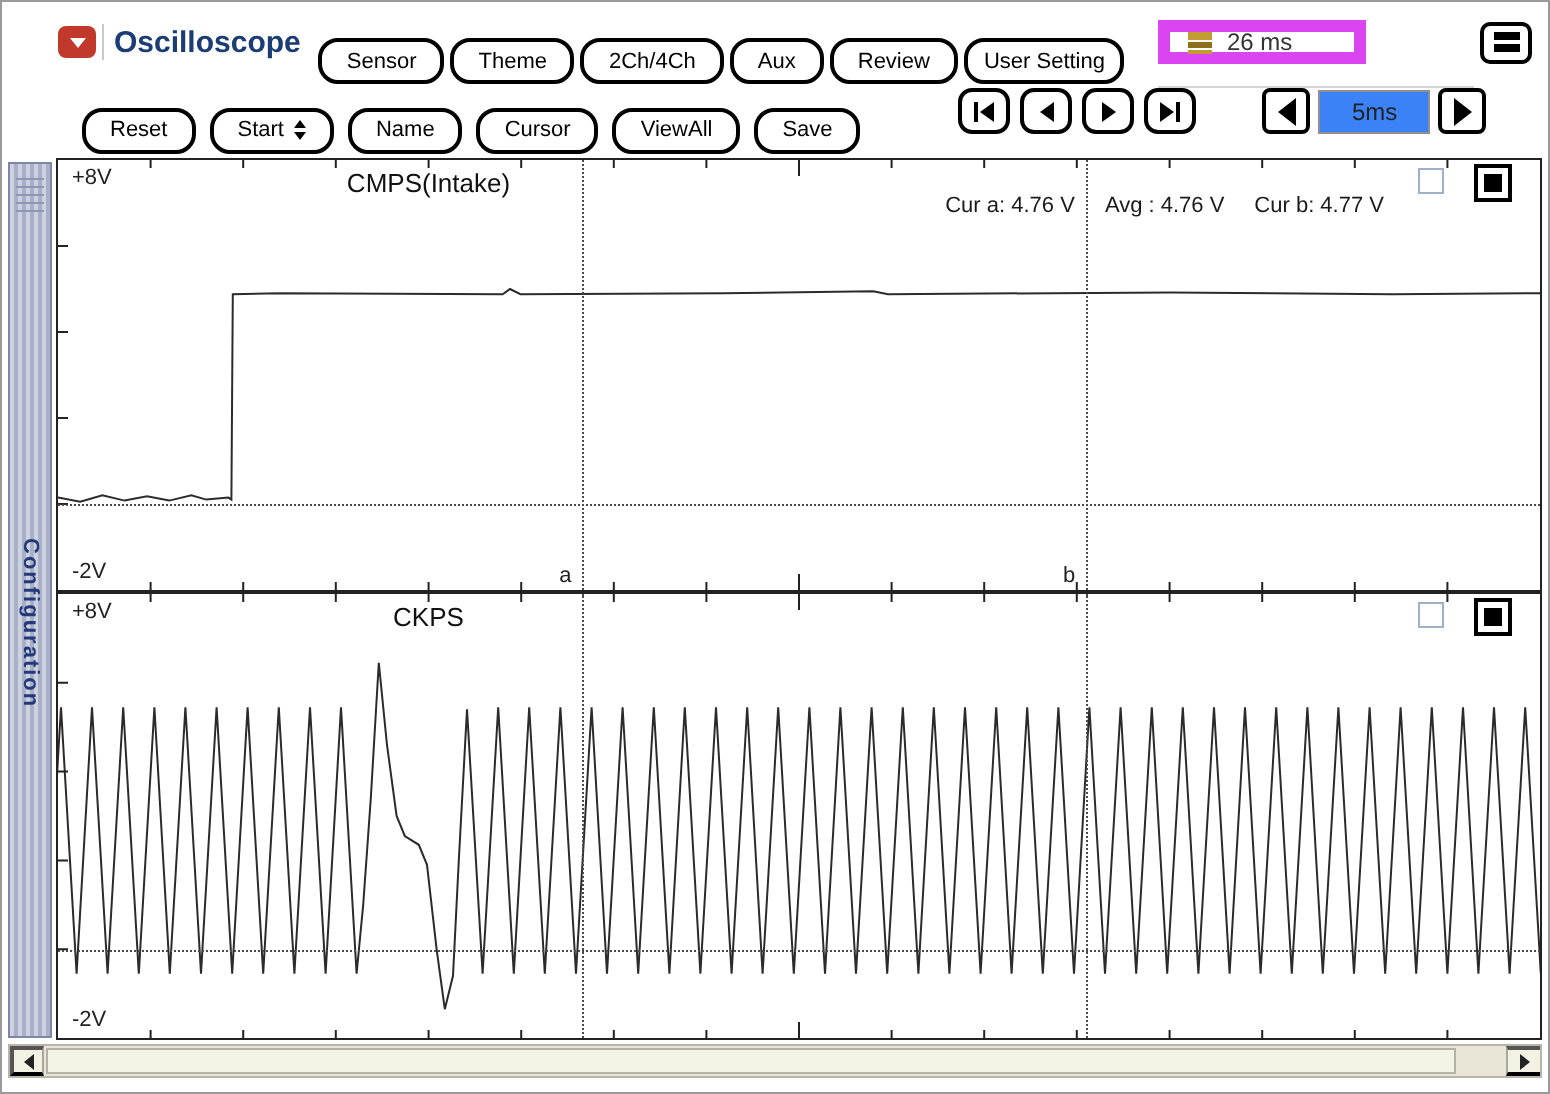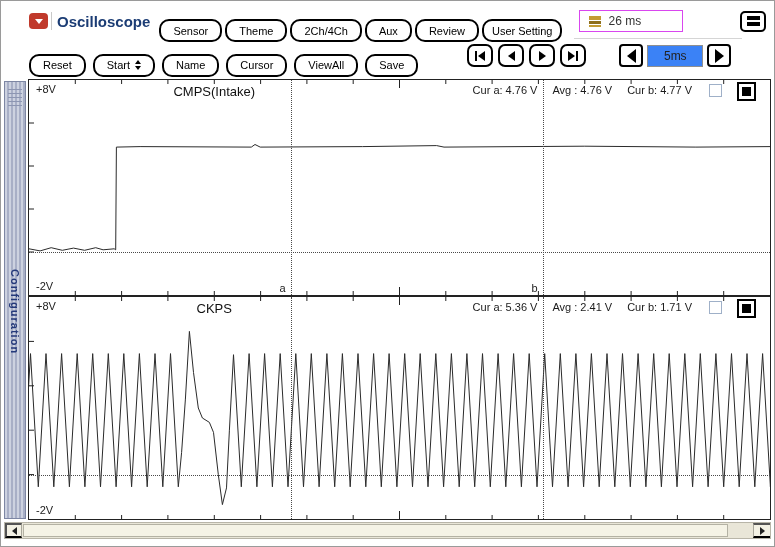--- a/index.html
+++ b/index.html
@@ -4,38 +4,38 @@
 <style>
   * { margin:0; padding:0; box-sizing:border-box; }
   html,body { background:#fff; }
   body { font-family:"Liberation Sans", sans-serif; }
   .window { position:relative; width:775px; height:547px; background:#fff;
             border:1px solid #9a9a9a; overflow:hidden; }
 
   
   .row1 { position:absolute; top:7px; left:28px; right:8px; height:26px;
           display:flex; align-items:center; gap:3px; }
-  .row2 { position:absolute; top:41px; left:28px; right:8px; height:27px;
+  .row2 { position:absolute; top:41px; left:40px; right:8px; height:27px;
           display:flex; align-items:center; gap:7px; }
   .app-icon { width:19px; height:16px; border-radius:4px; background:var(--accent_red);
               display:flex; align-items:center; justify-content:center; flex:0 0 auto; }
   .app-icon .dn { width:0; height:0; border-left:4px solid transparent;
                   border-right:4px solid transparent; border-top:5px solid #fff; }
   .vdiv { width:1px; height:18px; background:#c9c9c9; }
   .app-title { font-size:15px; font-weight:bold; color:var(--title_navy); margin:0 6px 0 2px; }
   .pill { height:23px; padding:0 12px; border:2px solid #000; border-radius:10px;
           background:#fff; font-size:11px; color:#000; display:flex; align-items:center;
           justify-content:center; gap:5px; white-space:nowrap; cursor:default;margin-top:19px; }
   .pill.tight { padding:0 8px; }
   .updown { display:flex; flex-direction:column; gap:2px; }
   .updown i { display:block; width:0; height:0; border-left:3.5px solid transparent;
               border-right:3.5px solid transparent; }
   .updown .u { border-bottom:4px solid #000; }
   .updown .d { border-top:4px solid #000; }
-  .time-box { margin-left:14px; height:22px; width:104px; border:1px solid #d946ef;
+  .time-box { margin-left:14px; height:22px; width:104px; border:6px solid #d946ef;
               display:flex; align-items:center; gap:7px; padding:0 9px; position:relative; }
   .time-box::after { content:""; position:absolute; left:-6px; right:-60px; top:27px;
                      border-top:1px solid #d5d5d5; }
   .ab-icon { width:12px; height:11px; flex:0 0 auto;
              background:linear-gradient(#c29b33 0 4px,#fff 4px 5px,#8e6f1c 5px 8px,#fff 8px 9px,#c29b33 9px 11px); }
   .time-text { font-size:12px; color:#333; }
   .menu-btn { margin-left:auto; width:26px; height:21px; border:2px solid #000; border-radius:5px;
               background:#fff; display:flex; flex-direction:column; align-items:center;
               justify-content:center; gap:2px; }
   .menu-btn i { display:block; width:13px; height:4px; background:#000; }
@@ -71,21 +71,21 @@
   .channel.ch1 { height:217px; }
   .channel.ch2 { height:224px; }
   svg.wave { position:absolute; inset:0; width:100%; height:100%; display:block; }
   .vline { position:absolute; top:0; bottom:0; width:0; border-left:1px dotted #4a4a4a; z-index:2; }
   .zeroline { position:absolute; left:0; right:0; top:80%; height:0;
               border-top:1px dotted #4a4a4a; z-index:1; }
   .vlab { position:absolute; left:7px; font-size:11px; color:#222; z-index:3; }
   .vlab.top { top:3px; } .vlab.bot { bottom:3px; }
   .ch-title { position:absolute; left:25%; top:4px; transform:translateX(-50%);
               font-size:13px; color:#111; z-index:3; }
-  .readouts { position:absolute; right:78px; top:4px; display:flex; gap:15px;
+  .readouts { position:absolute; right:78px; top:17px; display:flex; gap:15px;
               font-size:11px; color:#1a1a1a; z-index:3; white-space:nowrap; }
   .chk { position:absolute; right:48px; top:4px; width:13px; height:13px;
          border:1px solid #9fb0c8; background:#fff; z-index:3; }
   .sqbtn { position:absolute; right:14px; top:2px; width:19px; height:19px;
            border:2px solid #000; background:#fff; display:flex; align-items:center;
            justify-content:center; z-index:3; }
   .sqbtn i { display:block; width:9px; height:9px; background:#000; }
   .cursor-label { position:absolute; bottom:1px; font-size:11px; color:#222; z-index:3; }
 
   
@@ -202,25 +202,20 @@
     <div class="channel ch2">
       <svg class="wave" viewBox="0 0 741 222">
           <path d="M-6.3,189.8L1.5,56.6L9.3,189.8L17.0,56.6L24.8,189.8L32.6,56.6L40.4,189.8L48.2,56.6L55.9,189.8L63.7,56.6L71.5,189.8L79.3,56.6L87.1,189.8L94.8,56.6L102.6,189.8L110.4,56.6L118.2,189.8L126.0,56.6L133.8,189.8L141.5,56.6L149.3,189.8L152.6,155.4L156.4,102.1L160.4,34.4L164.5,75.5L169.3,111.0L173.4,121.0L180.4,125.4L184.5,135.4L189.3,177.6L193.4,207.6L197.5,190.9L200.4,133.2L204.5,57.7L212.3,189.8L220.1,56.6L227.9,189.8L235.6,56.6L243.4,189.8L251.2,56.6L259.0,189.8L266.8,56.6L274.5,189.8L282.3,56.6L290.1,189.8L297.9,56.6L305.7,189.8L313.4,56.6L321.2,189.8L329.0,56.6L336.8,189.8L344.6,56.6L352.3,189.8L360.1,56.6L367.9,189.8L375.7,56.6L383.5,189.8L391.2,56.6L399.0,189.8L406.8,56.6L414.6,189.8L422.4,56.6L430.2,189.8L437.9,56.6L445.7,189.8L453.5,56.6L461.3,189.8L469.1,56.6L476.8,189.8L484.6,56.6L492.4,189.8L500.2,56.6L508.0,189.8L515.7,56.6L523.5,189.8L531.3,56.6L539.1,189.8L546.9,56.6L554.6,189.8L562.4,56.6L570.2,189.8L578.0,56.6L585.8,189.8L593.5,56.6L601.3,189.8L609.1,56.6L616.9,189.8L624.7,56.6L632.4,189.8L640.2,56.6L648.0,189.8L655.8,56.6L663.6,189.8L671.3,56.6L679.1,189.8L686.9,56.6L694.7,189.8L702.5,56.6L710.2,189.8L718.0,56.6L725.8,189.8L733.6,56.6L741.4,189.8L749.2,56.6L756.9,189.8" fill="none" stroke="#2b2b2b" stroke-width="1"></path>
           <path d="M46.3,0V4M46.3,222V218M92.6,0V4M92.6,222V218M138.9,0V4M138.9,222V218M185.3,0V4M185.3,222V218M231.6,0V4M231.6,222V218M277.9,0V4M277.9,222V218M324.2,0V4M324.2,222V218M370.5,0V8M370.5,222V214M416.8,0V4M416.8,222V218M463.1,0V4M463.1,222V218M509.4,0V4M509.4,222V218M555.8,0V4M555.8,222V218M602.1,0V4M602.1,222V218M648.4,0V4M648.4,222V218M694.7,0V4M694.7,222V218M0,44.4H5M0,88.8H5M0,133.2H5M0,177.6H5" stroke="#222" fill="none"></path>
         </svg>
       <div class="zeroline"></div>
       <div class="vline va" style="left: 35.3%;"></div>
       <div class="vline vb" style="left: 69.3%;"></div>
       <span class="vlab top">+8V</span>
       <span class="ch-title">CKPS</span>
-      <span class="readouts">
-        <span>Cur a: 5.36 V</span>
-        <span>Avg : 2.41 V</span>
-        <span>Cur b: 1.71 V</span>
-      </span>
       <span class="chk"></span>
       <button class="sqbtn">
           <i></i>
         </button>
       <span class="vlab bot">-2V</span>
     </div>
   </div>
 
   <div class="hscroll">
     <button class="hs-btn">

